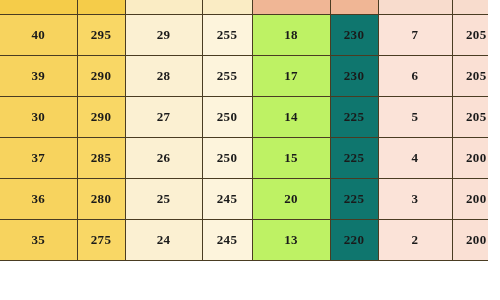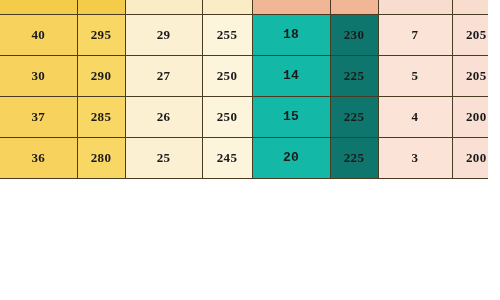--- a/index.html
+++ b/index.html
@@ -72,21 +72,21 @@
 
   
   .g1-a { background: #f7d35e; }   
   .g1-b { background: #f9d765; }   
   .g1-h { background: #f5cc49; }   
 
   .g2-a { background: #fbf0d2; margin-top: 32px; }   
   .g2-b { background: #fdf4dc; }   
   .g2-h { background: #faecc4; }   
 
-  .g3-a { background: #14b8a6; font-family: Liberation Mono, monospace; }   
+  .g3-a { background: #bef264; }   
   .g3-b { background: #0f766e; }   
   .g3-h { background: #f0b695; }   
 
   .g4-a { background: #fbe3d8; }   
   .g4-b { background: #fae0d4; }   
   .g4-h { background: #f8dccd; }   
 
   
   .g2-a, .g2-b, .g4-a, .g4-b {
     border-right-color: #6b5c44;
@@ -126,20 +126,30 @@
             <td class="g1-a">40</td>
             <td class="g1-b">295</td>
             <td class="g2-a">29</td>
             <td class="g2-b">255</td>
             <td class="g3-a">18</td>
             <td class="g3-b">230</td>
             <td class="g4-a">7</td>
             <td class="g4-b">205</td>
           </tr>
           <tr>
+            <td class="g1-a">39</td>
+            <td class="g1-b">290</td>
+            <td class="g2-a">28</td>
+            <td class="g2-b">255</td>
+            <td class="g3-a">17</td>
+            <td class="g3-b">230</td>
+            <td class="g4-a">6</td>
+            <td class="g4-b">205</td>
+          </tr>
+          <tr>
             <td class="g1-a">30</td>
             <td class="g1-b">290</td>
             <td class="g2-a">27</td>
             <td class="g2-b">250</td>
             <td class="g3-a">14</td>
             <td class="g3-b">225</td>
             <td class="g4-a">5</td>
             <td class="g4-b">205</td>
           </tr>
           <tr>
@@ -155,16 +165,26 @@
           <tr>
             <td class="g1-a">36</td>
             <td class="g1-b">280</td>
             <td class="g2-a">25</td>
             <td class="g2-b">245</td>
             <td class="g3-a">20</td>
             <td class="g3-b">225</td>
             <td class="g4-a">3</td>
             <td class="g4-b">200</td>
           </tr>
+          <tr>
+            <td class="g1-a">35</td>
+            <td class="g1-b">275</td>
+            <td class="g2-a">24</td>
+            <td class="g2-b">245</td>
+            <td class="g3-a">13</td>
+            <td class="g3-b">220</td>
+            <td class="g4-a">2</td>
+            <td class="g4-b">200</td>
+          </tr>
         </tbody>
     </table>
   </div>
 </div>
 
 </body></html>

